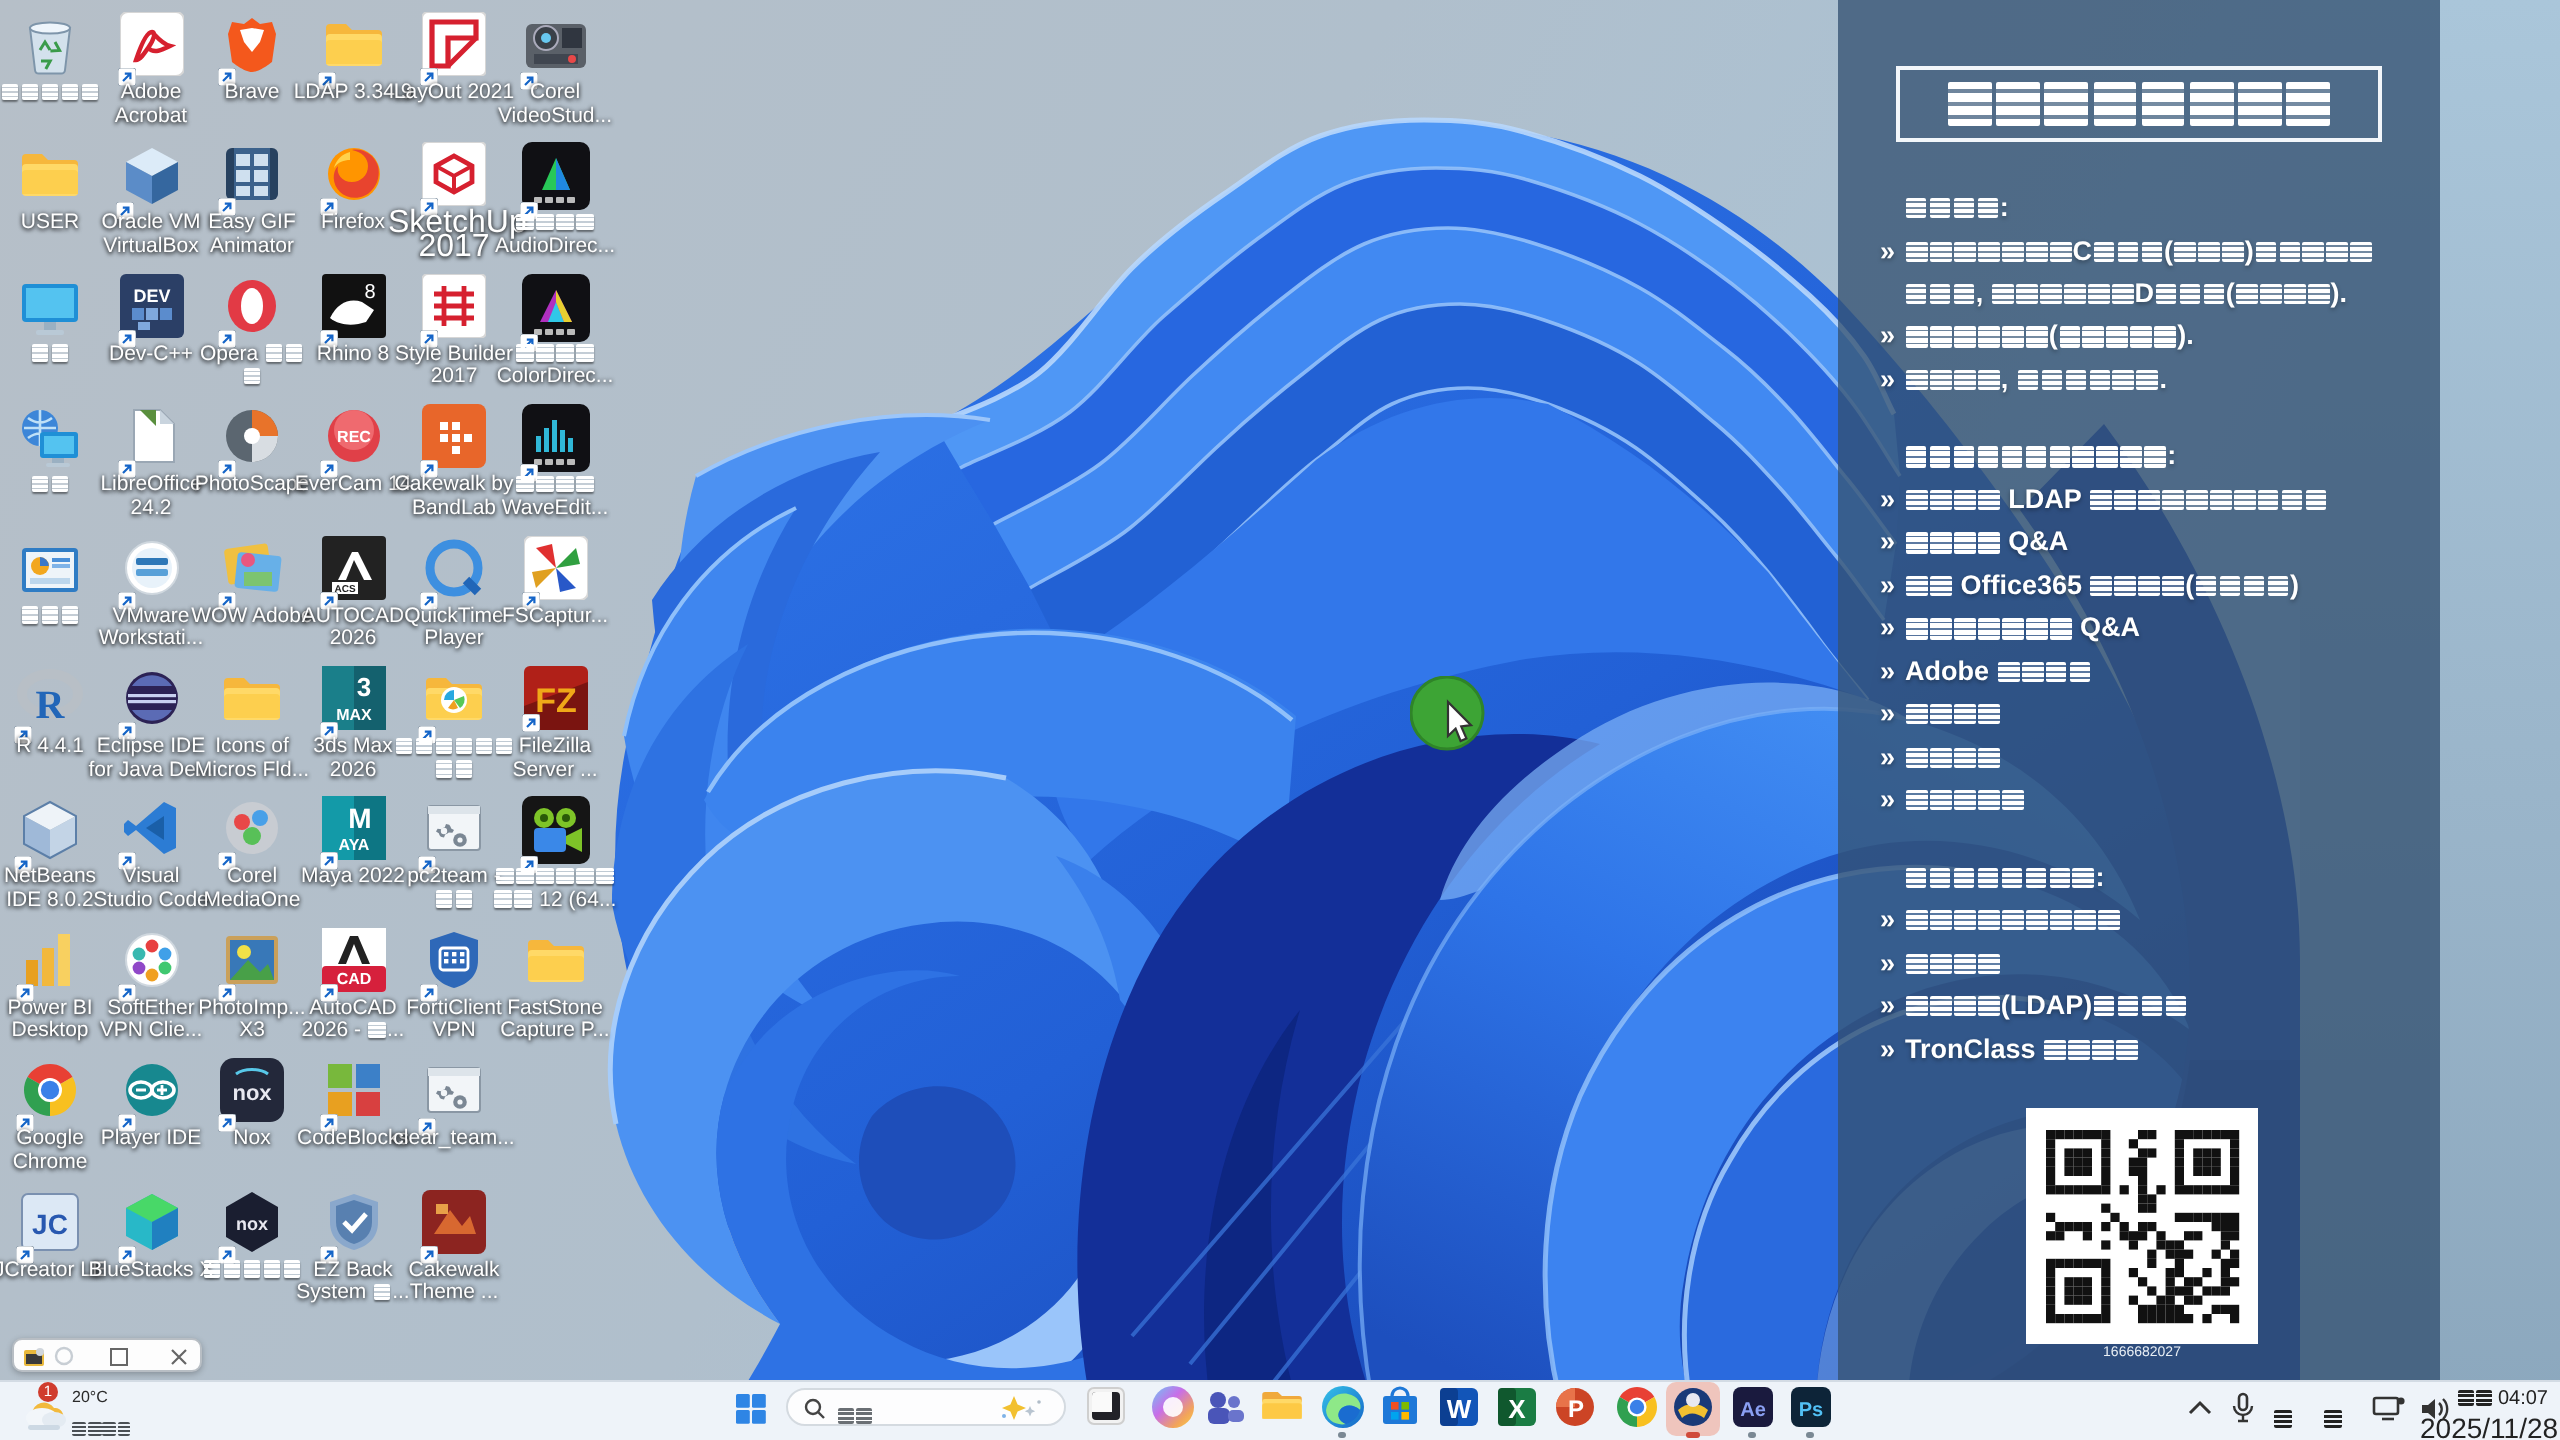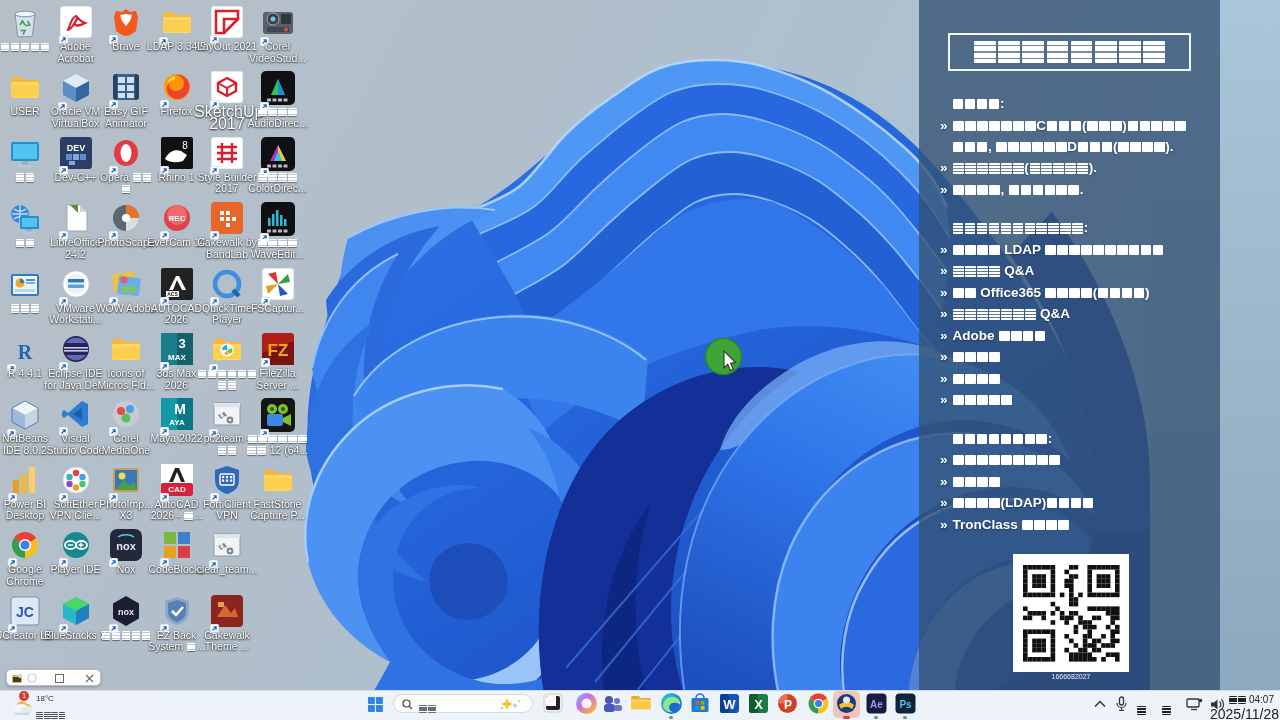--- a/index.html
+++ b/index.html
@@ -230,21 +230,21 @@
         </svg></div></div>
 <div style="position:absolute;width:66px;text-align:center;color:#fff;font-size:10.5px;line-height:11.5px;text-shadow:0 1px 2px rgba(0,0,0,.75),0 0 2px rgba(0,0,0,.6);font-family:'Liberation Sans',sans-serif;left:93.0px;top:171.8px">Opera <i style="display:inline-block;width:8.8px;height:8.6px;margin:0 0.6px;border-radius:1px;background:linear-gradient(180deg,#fff 0%,#fff 16%,rgba(255,255,255,.18) 16%,rgba(255,255,255,.18) 24%,#fff 24%,#fff 46%,rgba(255,255,255,.22) 46%,rgba(255,255,255,.22) 54%,#fff 54%,#fff 76%,rgba(255,255,255,.18) 76%,rgba(255,255,255,.18) 84%,#fff 84%);box-shadow:0 1px 1px rgba(0,0,0,.45);vertical-align:-1.1px"></i><i style="display:inline-block;width:8.8px;height:8.6px;margin:0 0.6px;border-radius:1px;background:linear-gradient(180deg,#fff 0%,#fff 16%,rgba(255,255,255,.18) 16%,rgba(255,255,255,.18) 24%,#fff 24%,#fff 46%,rgba(255,255,255,.22) 46%,rgba(255,255,255,.22) 54%,#fff 54%,#fff 76%,rgba(255,255,255,.18) 76%,rgba(255,255,255,.18) 84%,#fff 84%);box-shadow:0 1px 1px rgba(0,0,0,.45);vertical-align:-1.1px"></i><br><i style="display:inline-block;width:8.8px;height:8.6px;margin:0 0.6px;border-radius:1px;background:linear-gradient(180deg,#fff 0%,#fff 16%,rgba(255,255,255,.18) 16%,rgba(255,255,255,.18) 24%,#fff 24%,#fff 46%,rgba(255,255,255,.22) 46%,rgba(255,255,255,.22) 54%,#fff 54%,#fff 76%,rgba(255,255,255,.18) 76%,rgba(255,255,255,.18) 84%,#fff 84%);box-shadow:0 1px 1px rgba(0,0,0,.45);vertical-align:-1.1px"></i></div>
 <div style="position:absolute;left:160.5px;top:136.8px;width:32px;height:32px"><svg width="32" height="32" viewBox="0 0 32 32">
         <rect width="32" height="32" rx="2" fill="#111"></rect>
         <text x="24" y="12" font-size="10" fill="#fff" text-anchor="middle" font-family="Liberation Sans">8</text>
         <path d="M4,22 C8,14 14,12 20,14 L26,18 L22,24 C16,26 9,26 4,22 Z" fill="#fff"></path>
       </svg><div class="badge"><svg width="9" height="9" viewBox="0 0 9 9">
           <rect width="9" height="9" rx="1.5" fill="#fff" stroke="#9aa7b4" stroke-width="0.5"></rect>
           <path d="M2.5,6.5 L6,3 M3.4,2.8 L6.2,2.8 L6.2,5.6" stroke="#1565c8" stroke-width="1.1" fill="none"></path>
         </svg></div></div>
-<div style="position:absolute;width:66px;text-align:center;color:#fff;font-size:10.5px;line-height:11.5px;text-shadow:0 1px 2px rgba(0,0,0,.75),0 0 2px rgba(0,0,0,.6);font-family:'Liberation Sans',sans-serif;left:143.5px;top:171.8px">Rhino 1</div>
+<div style="position:absolute;width:66px;text-align:center;color:#fff;font-size:10.5px;line-height:11.5px;text-shadow:0 1px 2px rgba(0,0,0,.75),0 0 2px rgba(0,0,0,.6);font-family:'Liberation Sans',sans-serif;left:143.5px;top:171.8px">Rhino 8</div>
 <div style="position:absolute;left:211.0px;top:136.8px;width:32px;height:32px"><svg width="32" height="32" viewBox="0 0 32 32">
         <rect width="32" height="32" rx="3" fill="#fff" stroke="#d6d6d6"></rect>
         <path d="M6,10 h20 M6,16 h20 M6,22 h20 M11,6 v20 M21,6 v20" stroke="#d6202f" stroke-width="2.4"></path>
       </svg><div class="badge"><svg width="9" height="9" viewBox="0 0 9 9">
           <rect width="9" height="9" rx="1.5" fill="#fff" stroke="#9aa7b4" stroke-width="0.5"></rect>
           <path d="M2.5,6.5 L6,3 M3.4,2.8 L6.2,2.8 L6.2,5.6" stroke="#1565c8" stroke-width="1.1" fill="none"></path>
         </svg></div></div>
 <div style="position:absolute;width:66px;text-align:center;color:#fff;font-size:10.5px;line-height:11.5px;text-shadow:0 1px 2px rgba(0,0,0,.75),0 0 2px rgba(0,0,0,.6);font-family:'Liberation Sans',sans-serif;left:194.0px;top:171.8px">Style Builder<br>2017</div>
 <div style="position:absolute;left:260.5px;top:136.8px;width:34px;height:34px"><svg width="34" height="34" viewBox="0 0 34 34">
         <rect width="34" height="34" rx="5" fill="#101014"></rect>
@@ -933,21 +933,21 @@
 </div>
 <div style="position:absolute;left:0;top:690px;width:1280px;height:30px;background:#eef3f9;border-top:1px solid rgba(160,175,190,.35)"></div>
 <div style="position:absolute;left:10px;top:693px;width:26px;height:24px">
 <svg width="26" height="24" viewBox="0 0 26 24">
         <path d="M6,14 a6,6 0 0 1 11,-3 a4,4 0 0 1 4,6 Z" fill="#f2b93c"></path>
         <ellipse cx="11" cy="16" rx="8" ry="5" fill="#f2f6fa"></ellipse>
         <ellipse cx="17" cy="17" rx="6" ry="4" fill="#e4ebf2"></ellipse>
         <rect x="4" y="19.5" width="16" height="2.5" rx="1.2" fill="#cdd9e4"></rect>
       </svg></div>
 <div style="position:absolute;left:19px;top:691px;width:10px;height:10px;border-radius:50%;background:#d03c2e;color:#fff;font-size:7.5px;line-height:10px;text-align:center;font-family:'Liberation Sans',sans-serif">1</div>
-<div style="position:absolute;left:36px;top:694px;color:#2a2a2a;font-size:8px;font-family:'Liberation Sans',sans-serif">18°C</div>
+<div style="position:absolute;left:36px;top:694px;color:#2a2a2a;font-size:8px;font-family:'Liberation Sans',sans-serif">20°C</div>
 <div style="position:absolute;left:36px;top:704px"><i style="display:inline-block;width:6.7px;height:6.5px;margin:0 0.4px;border-radius:1px;background:linear-gradient(180deg,#4a4f54 0%,#4a4f54 16%,transparent 16%,transparent 26%,#4a4f54 26%,#4a4f54 46%,transparent 46%,transparent 56%,#4a4f54 56%,#4a4f54 74%,transparent 74%,transparent 84%,#4a4f54 84%);vertical-align:-0.8px"></i><i style="display:inline-block;width:6.7px;height:6.5px;margin:0 0.4px;border-radius:1px;background:linear-gradient(180deg,#4a4f54 0%,#4a4f54 16%,transparent 16%,transparent 26%,#4a4f54 26%,#4a4f54 46%,transparent 46%,transparent 56%,#4a4f54 56%,#4a4f54 74%,transparent 74%,transparent 84%,#4a4f54 84%);vertical-align:-0.8px"></i><i style="display:inline-block;width:6.7px;height:6.5px;margin:0 0.4px;border-radius:1px;background:linear-gradient(180deg,#4a4f54 0%,#4a4f54 16%,transparent 16%,transparent 26%,#4a4f54 26%,#4a4f54 46%,transparent 46%,transparent 56%,#4a4f54 56%,#4a4f54 74%,transparent 74%,transparent 84%,#4a4f54 84%);vertical-align:-0.8px"></i><i style="display:inline-block;width:6.7px;height:6.5px;margin:0 0.4px;border-radius:1px;background:linear-gradient(180deg,#4a4f54 0%,#4a4f54 16%,transparent 16%,transparent 26%,#4a4f54 26%,#4a4f54 46%,transparent 46%,transparent 56%,#4a4f54 56%,#4a4f54 74%,transparent 74%,transparent 84%,#4a4f54 84%);vertical-align:-0.8px"></i></div>
 <div style="position:absolute;left:368px;top:697px"><svg width="15" height="15" viewBox="0 0 15 15">
         <g fill="#2e85e5">
           <rect x="0" y="0" width="6.9" height="6.9" rx="0.8"></rect>
           <rect x="8" y="0" width="6.9" height="6.9" rx="0.8"></rect>
           <rect x="0" y="8" width="6.9" height="6.9" rx="0.8"></rect>
           <rect x="8" y="8" width="6.9" height="6.9" rx="0.8"></rect>
         </g>
       </svg></div>
 <div style="position:absolute;left:393px;top:694px;width:140px;height:19px;background:#fdfdfe;border:1px solid #d4dae0;border-radius:10px;box-sizing:border-box">

